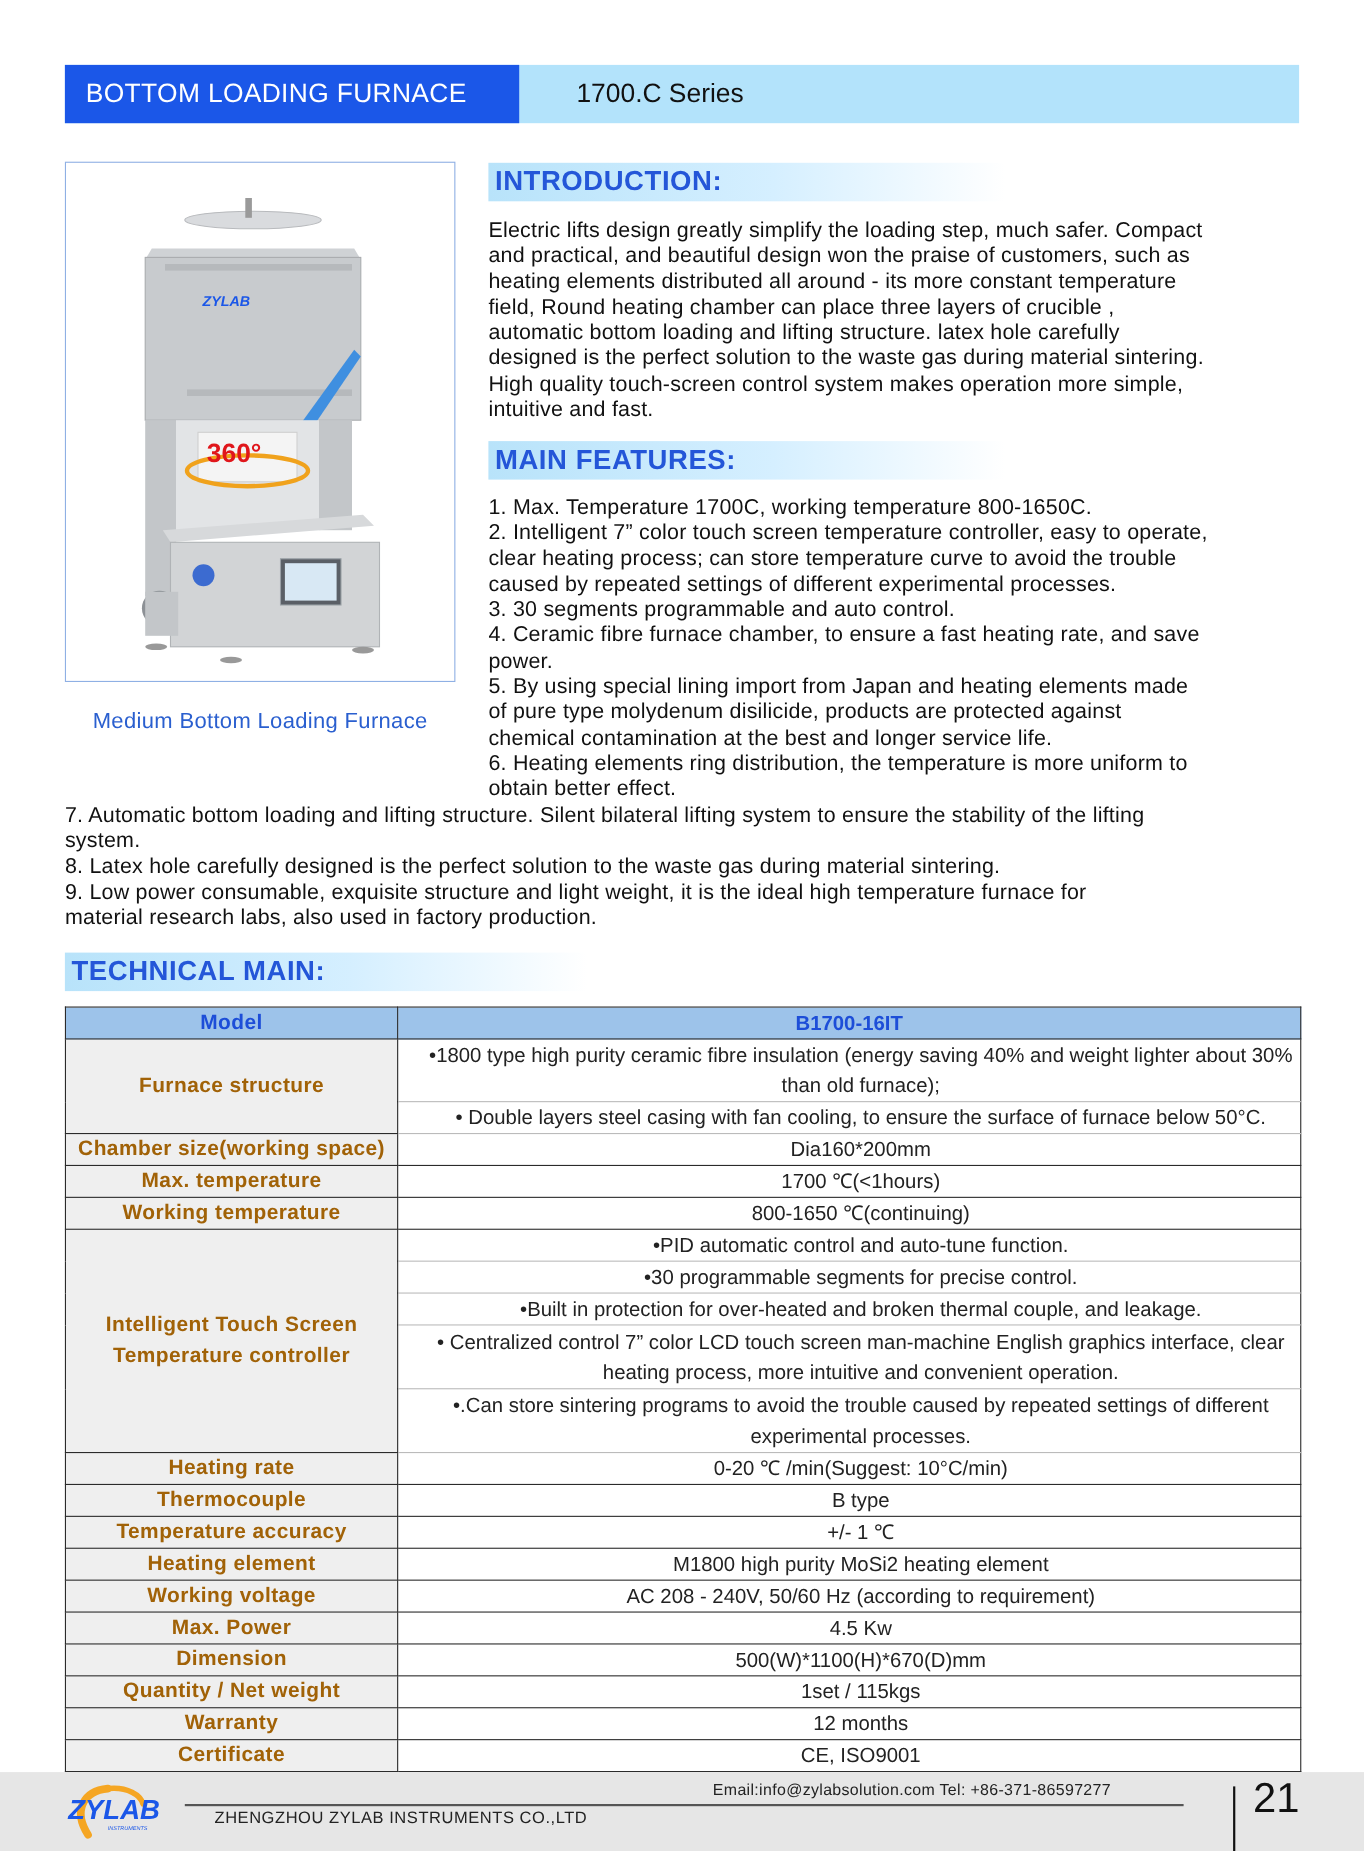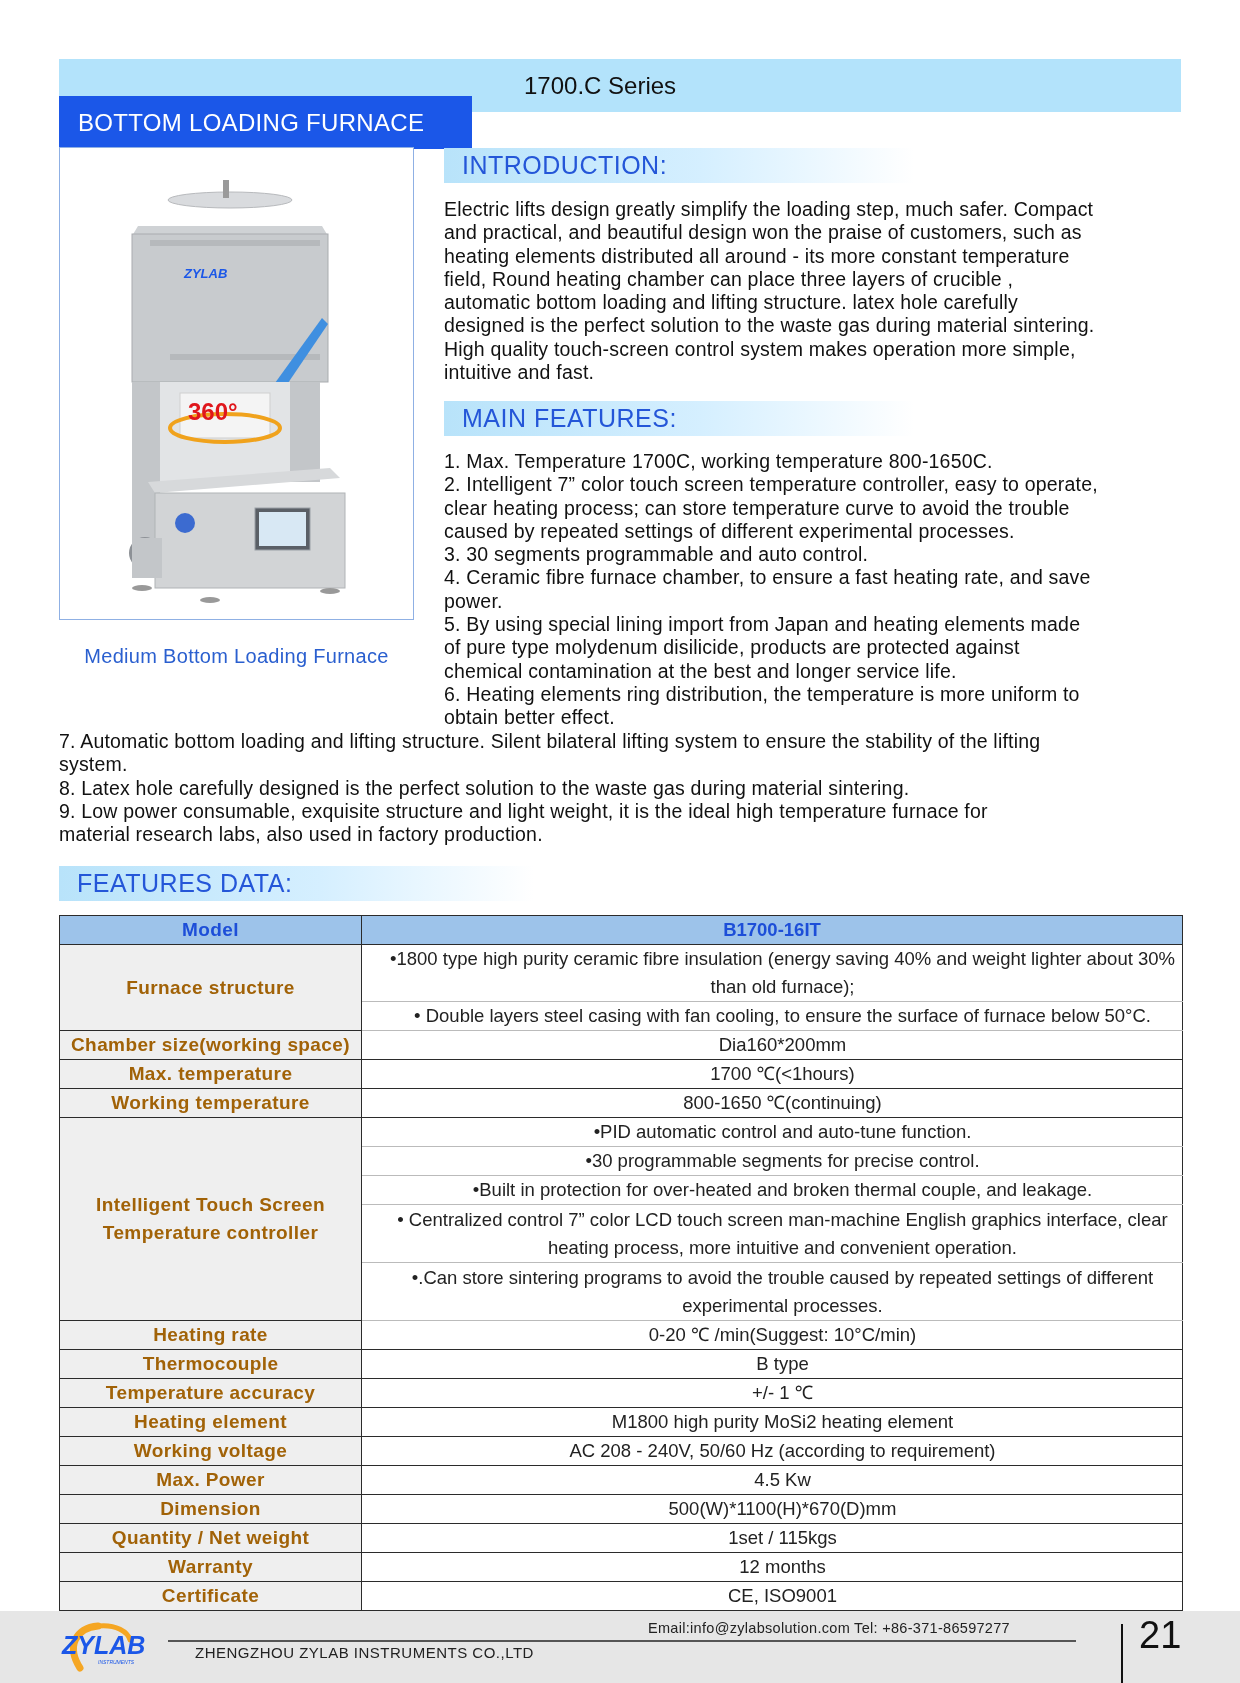--- a/index.html
+++ b/index.html
@@ -1,28 +1,28 @@
 <!DOCTYPE html>
 <html><head>
 <meta charset="utf-8">
 <style>
   * { box-sizing: border-box; margin: 0; padding: 0; }
   html, body { width: 1240px; height: 1683px; background: #ffffff; overflow: hidden; }
   body { position: relative; font-family: "Liberation Sans", "DejaVu Sans", sans-serif; color: #111; }
 
   .hdr { position: absolute; left: 59px; top: 59px; width: 1122px; height: 53px; background: #b3e3fb; }
   .hdr-left { position: absolute; left: 0; top: 0; width: 413px; height: 53px; background: #1b57e8; color: #fff;
-    font-size: 24px; line-height: 53px; padding-left: 19px; letter-spacing: 0.3px; white-space: nowrap; margin-top: 37px; }
+    font-size: 24px; line-height: 53px; padding-left: 19px; letter-spacing: 0.3px; white-space: nowrap; }
   .hdr-right { position: absolute; left: 465px; top: 0; height: 49px; line-height: 53px; font-size: 24px; color: #111; }
 
   .photo { position: absolute; left: 59px; top: 147px; width: 355px; height: 473px; border: 1px solid #8fb0e4; background: #fff; overflow: hidden; }
   .caption { position: absolute; left: 59px; top: 645px; width: 355px; text-align: center; font-size: 20px; color: #2a5fcf; letter-spacing: 0.3px; }
 
-  .sec-title { position: absolute; height: 35px; line-height: 35px; padding-left: 18px; font-size: 25px; color: #2456d8;
-    background: linear-gradient(to right, #b8e3fa 0%, #d5efff 55%, #ffffff 100%); letter-spacing: 0.5px; }
+  .sec-title { position: absolute; height: 35px; line-height: 35px; padding-left: 6px; font-size: 25px; color: #2456d8;
+    background: linear-gradient(to right, #b8e3fa 0%, #d5efff 55%, #ffffff 100%); letter-spacing: 0.5px; font-weight: bold; }
   .intro-title { left: 444px; top: 148px; width: 470px; }
   .feat-title { left: 444px; top: 401px; width: 470px; }
   .tech-title { left: 59px; top: 866px; width: 475px; }
 
   .para { position: absolute; font-size: 19.5px; line-height: 23.3px; color: #111; letter-spacing: 0.2px; }
   .intro-text { left: 444px; top: 198px; width: 750px; }
   .feat-text { left: 444px; top: 450px; width: 760px; }
   .feat-text-wide { left: 59px; top: 730px; width: 1130px; }
   .para p { margin: 0; }
 
@@ -113,21 +113,21 @@
   <p>obtain better effect.</p>
 </div>
 <div class="para feat-text-wide">
   <p>7. Automatic bottom loading and lifting structure. Silent bilateral lifting system to ensure the stability of the lifting</p>
   <p>system.</p>
   <p>8. Latex hole carefully designed is the perfect solution to the waste gas during material sintering.</p>
   <p>9. Low power consumable, exquisite structure and light weight, it is the ideal high temperature furnace for</p>
   <p>material research labs, also used in factory production.</p>
 </div>
 
-<div class="sec-title tech-title">FEATURES DATA:</div>
+<div class="sec-title tech-title">TECHNICAL MAIN:</div>
 
 <table class="spec">
   <tbody>
       <tr class="head">
     <td class="k">Model</td>
     <td>B1700-16IT</td>
   </tr>
   <tr>
     <td class="k" rowspan="2">Furnace structure</td>
     <td class="v sub" style="height:56px;">•1800 type high purity ceramic fibre insulation (energy saving 40% and weight lighter about 30% than old furnace);</td>

